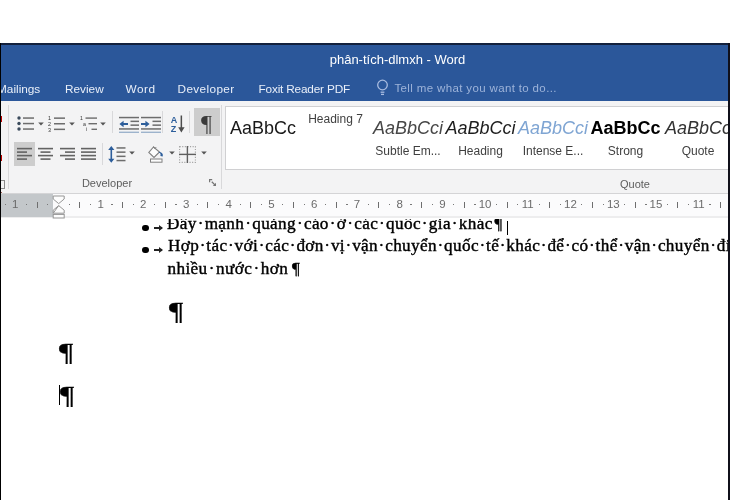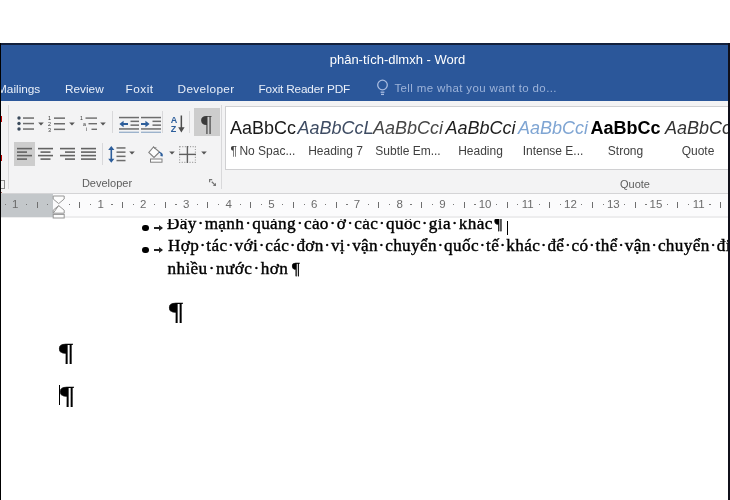--- a/index.html
+++ b/index.html
@@ -40,21 +40,21 @@
 #bright{left:728px;top:0;width:2px;height:500px;background:#10101a;}
 #bbottom{left:0;top:497px;width:730px;height:3px;background:#000;}
 </style></head>
 <body>
 <div id="app">
 <div class="abs" id="titlebar"></div>
 <div class="abs" id="topline"></div>
 <div class="abs" id="title">phân-tích-dlmxh - Word</div>
 <div class="abs tab" style="left:-3px">Mailings</div>
 <div class="abs tab" style="left:65px">Review</div>
-<div class="abs tab" style="left:125.5px;letter-spacing:0.5px">Foxit</div>
+<div class="abs tab" style="left:125.5px;letter-spacing:0.5px">Word</div>
 <div class="abs tab" style="left:177.5px;letter-spacing:0.36px">Developer</div>
 <div class="abs tab" style="left:258.5px;letter-spacing:-0.18px">Foxit Reader PDF</div>
 <div class="abs" id="bulb">
       <svg width="13" height="17" viewBox="0 0 13 17">
 <g stroke="#a9bce0" stroke-width="1.3" fill="none">
 <circle cx="6.5" cy="6" r="4.8"></circle>
 <path d="M4.6 13.2 L8.4 13.2"></path>
 <path d="M5 15.4 L8 15.4"></path>
 </g>
 </svg>
@@ -233,24 +233,22 @@
 <path d="M0.6 3.2 L0.6 0.6 L3.2 0.6" fill="none" stroke="#767676" stroke-width="1.2"></path>
 <path d="M2.8 2.8 L6.4 6.4" stroke="#767676" stroke-width="1.3"></path>
 <path d="M7 3.8 L7 7 L3.8 7 Z" fill="#767676"></path>
 </svg>
     </div>
 <div class="vsep" style="left:220.5px;top:62px;height:84px"></div>
 
 <div class="abs" id="gallery">
 <div class="gi" style="left:37.0px">
         <div class="gs" style="color:#191919;font-style:normal;font-weight:400">AaBbCc</div>
-        <div class="gl">¶ No Spac...</div>
       </div>
 <div class="gi" style="left:109.5px">
-        <div class="gs" style="color:#3e4c63;font-style:italic;font-weight:400">AaBbCcL</div>
         <div class="gl">Heading 7</div>
       </div>
 <div class="gi" style="left:182.0px">
         <div class="gs" style="color:#474747;font-style:italic;font-weight:400">AaBbCci</div>
         <div class="gl">Subtle Em...</div>
       </div>
 <div class="gi" style="left:254.5px">
         <div class="gs" style="color:#1d1d1d;font-style:italic;font-weight:400">AaBbCci</div>
         <div class="gl">Heading</div>
       </div>

